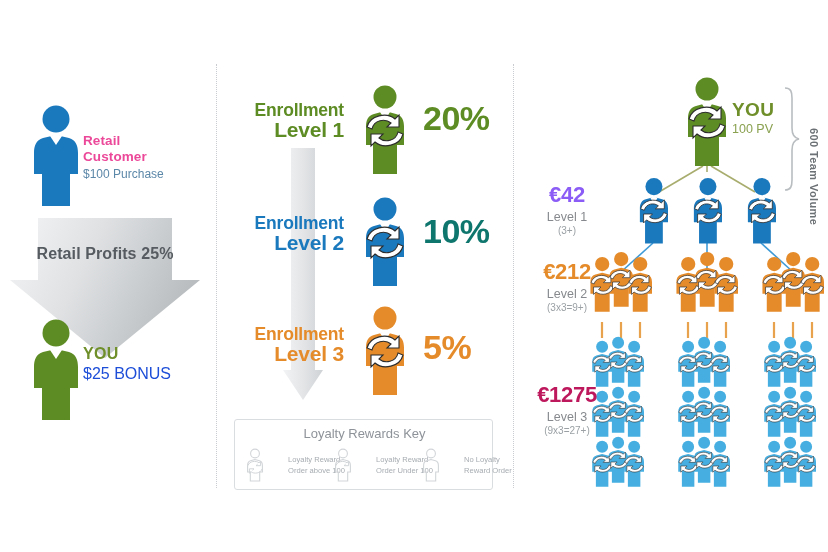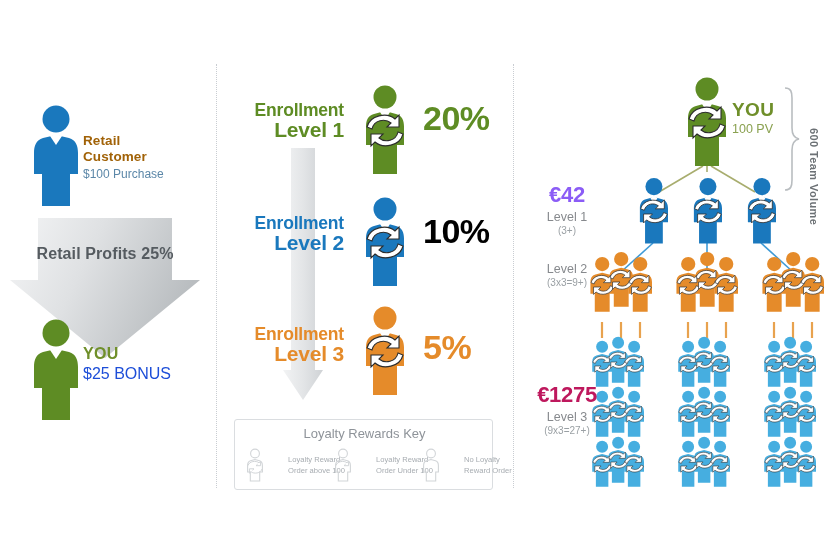--- a/index.html
+++ b/index.html
@@ -18,21 +18,21 @@
   #div1{left:216px;}
   #div2{left:513px;}
 
   
   .person{display:block;}
 
   
   #panel1{position:absolute;left:0;top:0;width:216px;height:552px;}
   .p1-retail{position:absolute;left:30px;top:104px;}
   .p1-retail-label{position:absolute;left:83px;top:133px;line-height:1.18;}
-  .lbl-bold{font-size:13.5px;font-weight:bold;color:#a16207;letter-spacing:.1px;}
+  .lbl-bold{font-size:13.5px;font-weight:bold;color:#ec4899;letter-spacing:.1px;}
   .lbl-sub{font-size:12px;color:#5b87a8;margin-top:2px;}
   .lbl-bold-green{font-size:16px;font-weight:bold;color:#6f8f2a;letter-spacing:.3px;}
   .lbl-sub-green{font-size:16px;color:#1d4ed8;margin-top:1px;}
 
   .bigarrow{position:absolute;left:10px;top:218px;width:190px;height:140px;}
   .bigarrow-text{
     position:absolute;left:10px;top:245px;width:190px;text-align:center;
     font-size:16px;font-weight:bold;color:#555b60;letter-spacing:.1px;
   }
   .p1-you{position:absolute;left:30px;top:318px;}
@@ -153,21 +153,21 @@
     </div>
     <svg class="person" style="position:absolute;left:138px;top:196px;" width="62" height="92" viewBox="0 0 62 92">
       <circle cx="31" cy="13" r="11.5" fill="#1a78bd"></circle>
       <path d="M31 27 L20 30 C14 31.5 12 36.5 12 42.5 L12 61 L19 61 L19 90 L43 90 L43 61 L50 61 L50 42.5 C50 36.5 48 31.5 42 30 L31 27 Z" fill="#1a78bd"></path>
       <path d="M26 28 L31 36 L36 28 L31 26 Z" fill="#ffffff"></path>
       <g fill="#ffffff" stroke="#2c2c2c" stroke-width="1.1">
         <path d="M13 43 C16 31 33 28 41 35 L45 31 L45 43 L33 43 L37 39 C31 34 20 36 18 45 Z"></path>
         <path d="M49 50 C46 62 29 65 21 58 L17 62 L17 50 L29 50 L25 54 C31 59 42 57 44 48 Z"></path>
       </g>
     </svg>
-    <div class="pct" style="left:207px;top:212px;color:#000000;">10%</div>
+    <div class="pct" style="left:207px;top:212px;color:#0f766e;">10%</div>
 
     <div class="enr" style="left:16px;top:325px;width:112px;color:#e58b2a;">
       <div class="t1">Enrollment</div>
       <div class="t2">Level 3</div>
     </div>
     <svg class="person" style="position:absolute;left:138px;top:305px;" width="62" height="92" viewBox="0 0 62 92">
       <circle cx="31" cy="13" r="11.5" fill="#e58b2a"></circle>
       <path d="M31 27 L20 30 C14 31.5 12 36.5 12 42.5 L12 61 L19 61 L19 90 L43 90 L43 61 L50 61 L50 42.5 C50 36.5 48 31.5 42 30 L31 27 Z" fill="#e58b2a"></path>
       <path d="M26 28 L31 36 L36 28 L31 26 Z" fill="#ffffff"></path>
       <g fill="#ffffff" stroke="#2c2c2c" stroke-width="1.1">
@@ -543,20 +543,21 @@
 
     <div class="brace-text">600 Team Volume</div>
 
     <div class="money" style="left:2px;top:183px;">
       <div class="amt" style="color:#8b5cf6;">€42</div>
       <div class="lv">Level 1</div>
       <div class="cnt">(3+)</div>
     </div>
 
     <div class="money" style="left:2px;top:260px;">
+      <div class="amt" style="color:#e58b2a;">€212</div>
       <div class="lv">Level 2</div>
       <div class="cnt">(3x3=9+)</div>
     </div>
 
     <div class="money" style="left:2px;top:383px;">
       <div class="amt" style="color:#be185d;">€1275</div>
       <div class="lv">Level 3</div>
       <div class="cnt">(9x3=27+)</div>
     </div>
   </div>

